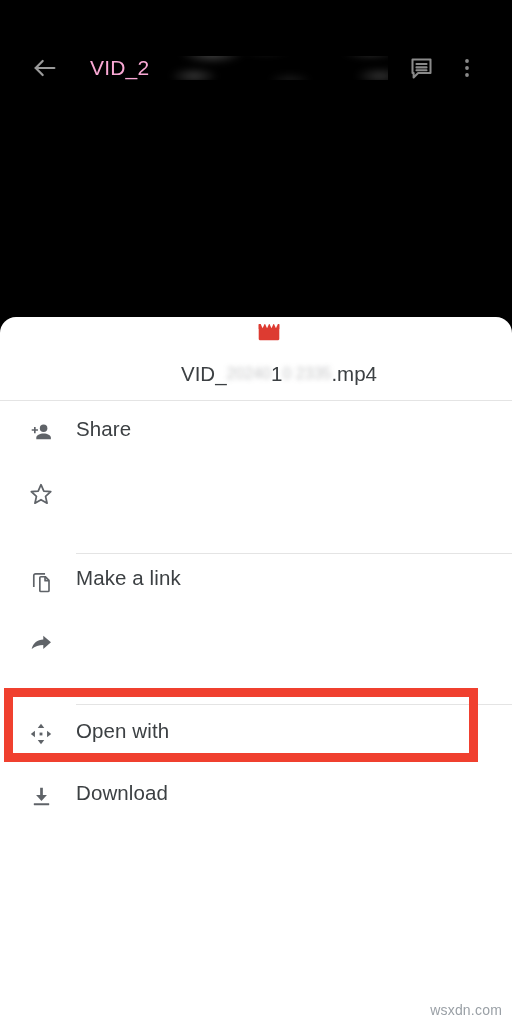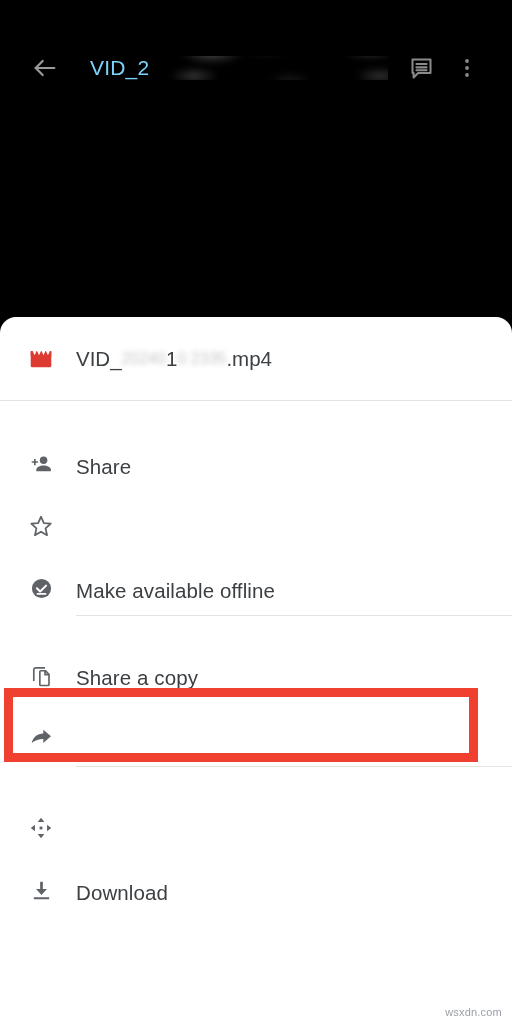--- a/index.html
+++ b/index.html
@@ -41,21 +41,21 @@
     display: flex;
     align-items: center;
     justify-content: center;
     flex: 0 0 auto;
   }
   .tb-icon svg { display: block; }
   #topbar-title {
     flex: 1 1 auto;
     margin-left: 22px;
     margin-right: 10px;
-    color: #7dd3fc;
+    color: #f9a8d4;
     font-size: 21px;
     letter-spacing: 0.2px;
     white-space: nowrap;
     overflow: hidden;
     text-overflow: clip;
     position: relative;
   }
   
   #title-smudge {
     position: absolute;
@@ -87,20 +87,21 @@
     overflow: hidden;
   }
 
   
   #file-row {
     height: 83px;
     display: flex;
     align-items: center;
     padding-left: 26px;
     box-sizing: border-box;
+    flex-direction: column;
   }
   #file-icon {
     width: 30px;
     height: 30px;
     flex: 0 0 auto;
     display: flex;
     align-items: center;
     justify-content: center;
   }
   #file-name-wrap {
@@ -134,21 +135,21 @@
     height: 1px;
     background: #e4e4e4;
     margin-left: 76px;
   }
 
   
   .menu-group { padding: 0; }
   .menu-item {
     height: 62px;
     display: flex;
-    align-items: flex-end;
+    align-items: flex-start;
     padding-left: 26px;
     box-sizing: border-box;
     background: transparent;
     cursor: pointer;
   }
   .mi-icon {
     width: 30px;
     height: 30px;
     flex: 0 0 auto;
     display: flex;
@@ -182,21 +183,21 @@
     pointer-events: none;
     z-index: 5;
   }
 
   
   #watermark {
     position: absolute;
     right: 10px;
     bottom: 6px;
     color: #9aa0a6;
-    font-size: 11px;
+    font-size: 14px;
     font-family: "Liberation Sans", sans-serif;
     letter-spacing: 0.2px;
     z-index: 6;
   }
 </style>
 </head>
 <body>
 
 <div id="backdrop"></div>
 
@@ -272,49 +273,39 @@
     </div>
 
     <div class="menu-item">
       <span class="mi-icon">
         <svg width="26" height="26" viewBox="0 0 24 24" fill="none" stroke="#5f6368" stroke-width="1.6" stroke-linejoin="round">
           <polygon points="12,3.4 14.6,9.3 21,9.9 16.2,14.2 17.6,20.5 12,17.2 6.4,20.5 7.8,14.2 3,9.9 9.4,9.3"></polygon>
         </svg>
       </span>
     </div>
 
-    <div class="menu-item">
-      <span class="mi-icon">
-        <svg width="25" height="25" viewBox="0 0 24 24">
-          <circle cx="12" cy="12" r="9.2" fill="#5f6368"></circle>
-          <polyline points="7.6,11.8 10.7,14.9 16.4,9.2" fill="none" stroke="#ffffff" stroke-width="1.9" stroke-linecap="round" stroke-linejoin="round"></polyline>
-          <rect x="7.4" y="16.3" width="9.2" height="1.6" rx="0.5" fill="#ffffff"></rect>
-        </svg>
-      </span>
-      <span class="mi-label">Make available offline</span>
-    </div>
   </div>
 
   <div class="pad-12"></div>
   <div class="divider-inset"></div>
   <div class="pad-12"></div>
 
   <div class="menu-group">
 
 
 
     <div class="menu-item">
       <span class="mi-icon">
         <svg width="25" height="25" viewBox="0 0 24 24" fill="none" stroke="#5f6368" stroke-width="1.6" stroke-linejoin="round">
           <path d="M11.4 7.4h4.2l3.6 3.6v9.6a1 1 0 0 1-1 1H11.4a1 1 0 0 1-1-1V8.4a1 1 0 0 1 1-1z"></path>
           <polyline points="15.4,7.4 15.4,11.2 19.2,11.2"></polyline>
           <path d="M15.4 4.6H6.3A1.7 1.7 0 0 0 4.6 6.3v11"></path>
         </svg>
       </span>
-      <span class="mi-label">Share a copy</span>
+      <span class="mi-label">Make a link</span>
     </div>
 
     <div class="menu-item">
       <span class="mi-icon">
         <svg width="26" height="26" viewBox="0 0 24 24" fill="#5f6368">
           <path d="M3.4 17.6c1.2-5.6 5.4-8.5 10.7-8.8V5.2l7.1 6.2-7.1 6.2v-3.7c-4 0-7.6 1.1-10.7 3.7z"></path>
         </svg>
       </span>
     </div>
   </div>
@@ -328,20 +319,21 @@
     <div class="menu-item">
       <span class="mi-icon">
         <svg width="26" height="26" viewBox="0 0 24 24" fill="#5f6368">
           <polygon points="12,2.6 15,6.4 9,6.4"></polygon>
           <polygon points="12,21.4 9,17.6 15,17.6"></polygon>
           <polygon points="2.6,12 6.4,9 6.4,15"></polygon>
           <polygon points="21.4,12 17.6,15 17.6,9"></polygon>
           <rect x="10.7" y="10.7" width="2.6" height="2.6"></rect>
         </svg>
       </span>
+      <span class="mi-label">Open with</span>
     </div>
 
     <div class="menu-item">
       <span class="mi-icon">
         <svg width="25" height="25" viewBox="0 0 24 24" fill="#5f6368">
           <rect x="10.7" y="3.6" width="2.6" height="8.2"></rect>
           <polygon points="6.8,10.6 17.2,10.6 12,16.4"></polygon>
           <rect x="4.6" y="18.4" width="14.8" height="2" rx="0.4"></rect>
         </svg>
       </span>

